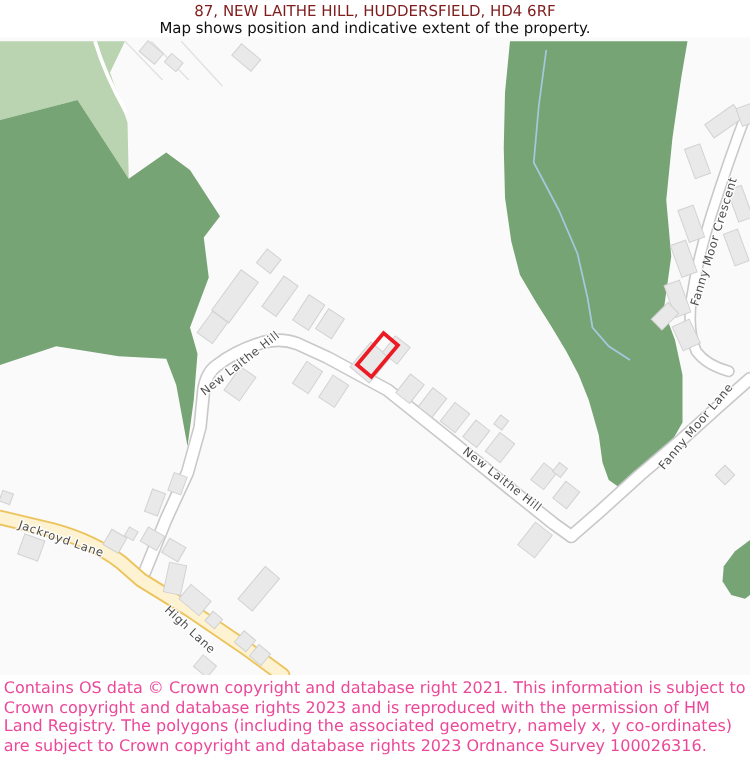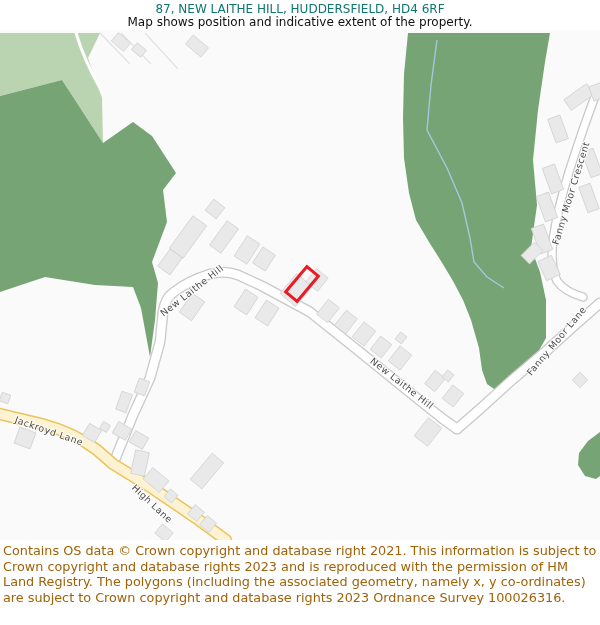--- a/index.html
+++ b/index.html
@@ -1,24 +1,24 @@
 <!DOCTYPE html>
 <html><head>
 <meta charset="utf-8">
 <style>
   html,body{margin:0;padding:0;background:#fff;}
   .page{width:600px;height:625px;position:relative;overflow:hidden;background:#fff;
         font-family:"DejaVu Sans",sans-serif;}
   .hdr{height:30px;text-align:center;padding-top:2px;box-sizing:border-box;}
-  .hdr .t1{font-size:12px;color:#0f766e;line-height:14px;text-align:center;}
+  .hdr .t1{font-size:12px;color:#7f1d1d;line-height:14px;text-align:center;}
   .hdr .t2{font-size:12px;color:#111;line-height:13px;}
   #map-svg{display:block;background:#fafafa;}
   .road-label{font:9.3px "DejaVu Sans",sans-serif;fill:#4d4d4d;letter-spacing:.5px;
               paint-order:stroke;stroke:#ffffff;stroke-width:2.2px;stroke-opacity:.8;}
-  .ftr{padding:3px 3px 0 3px;font-size:12.8px;line-height:15.6px;color:#a16207;
+  .ftr{padding:3px 3px 0 3px;font-size:12.8px;line-height:15.6px;color:#ec4899;
        font-family:"DejaVu Sans",sans-serif;}
 </style>
 </head>
 <body>
 
 <div class="page">
   <div class="hdr">
     <div class="t1">87, NEW LAITHE HILL, HUDDERSFIELD, HD4 6RF</div>
     <div class="t2">Map shows position and indicative extent of the property.</div>
   </div>

